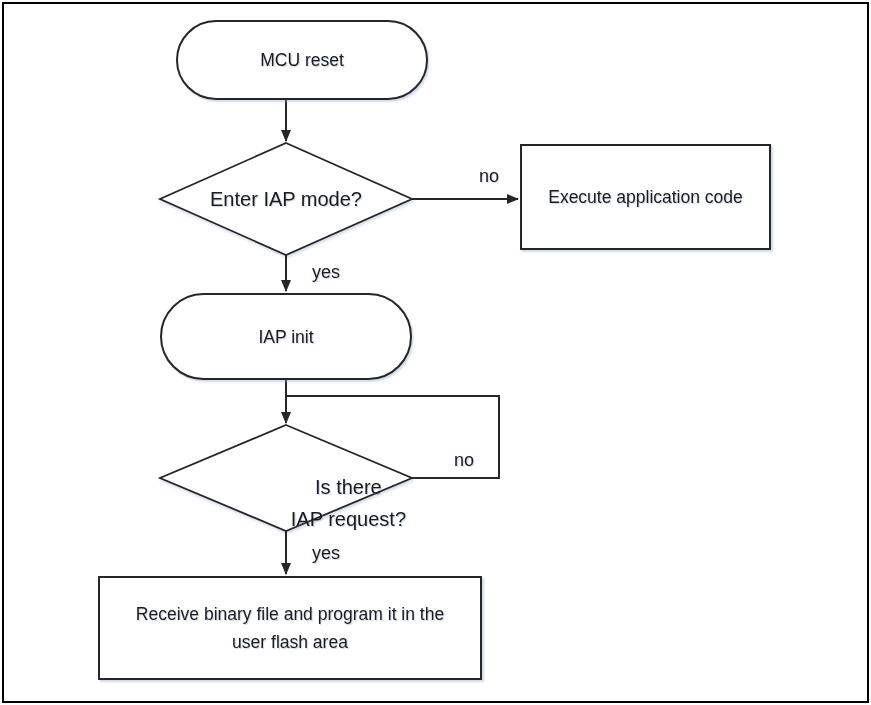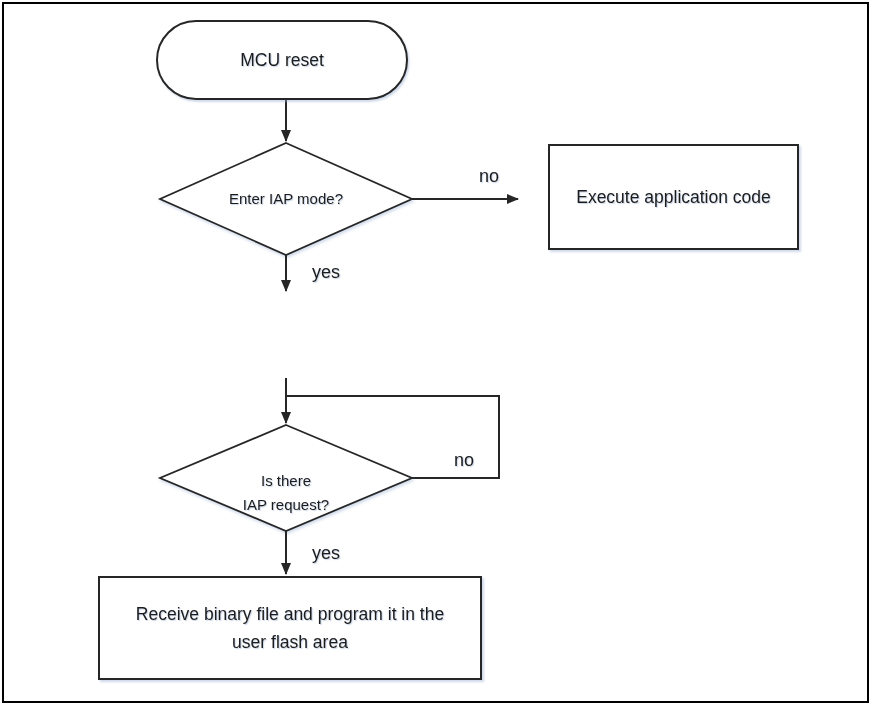--- a/index.html
+++ b/index.html
@@ -55,40 +55,40 @@
   .node span, .diamond-label span {
     white-space: pre-line;
     line-height: 1.6;
     text-shadow: 1px 1px 1px rgba(120,150,205,0.4);
   }
   .terminator { border-radius: 44px; }
   .diamond-label {
     position: absolute;
     display: flex; align-items: center; justify-content: center;
     color: var(--text);
-    font-size: 15px;
+    font-size: 20px;
     text-align: center;
     background: transparent;
   }
   .edge-label {
     position: absolute;
     color: var(--text);
     font-size: 18px;
     text-align: right;
     width: 44px;
     text-shadow: 1px 1px 1px rgba(120,150,205,0.4);
   }
   
-  #n-mcu   { left: 156px; top: 20px;  width: 252px; height: 80px;  }
-  #n-exec  { left: 520px; top: 144px; width: 251px; height: 106px; margin-left: 28px; }
+  #n-mcu   { left: 176px; top: 20px;  width: 252px; height: 80px;  }
+  #n-exec  { left: 520px; top: 144px; width: 251px; height: 106px; }
   #n-init  { left: 160px; top: 293px; width: 252px; height: 87px;  }
   #n-recv  { left: 98px;  top: 576px; width: 384px; height: 104px; text-align: center; }
   #n-recv span { max-width: 362px; }
   #d1-label { left: 166px; top: 143px; width: 240px; height: 112px; }
-  #d2-label { left: 166px; top: 440px; width: 240px; height: 106px; }
+  #d2-label { left: 166px; top: 450px; width: 240px; height: 106px; justify-content: flex-end; }
   #lbl-no1  { left: 455px; top: 166px; }
   #lbl-yes1 { left: 296px; top: 262px; }
   #lbl-no2  { left: 430px; top: 450px; }
   #lbl-yes2 { left: 296px; top: 543px; }
 </style>
 </head>
 <body>
 
 <div class="page">
 
@@ -116,20 +116,23 @@
   </div>
 
   <div class="diamond-label" id="d1-label">
     <span>Enter IAP mode?</span>
   </div>
 
   <div class="node" id="n-exec">
     <span>Execute application code</span>
   </div>
 
+  <div class="node terminator" id="n-init">
+    <span>IAP init</span>
+  </div>
 
   <div class="diamond-label" id="d2-label">
     <span>Is there
 IAP request?</span>
   </div>
 
   <div class="node" id="n-recv">
     <span>Receive binary file and program it in the
 user flash area</span>
   </div>

